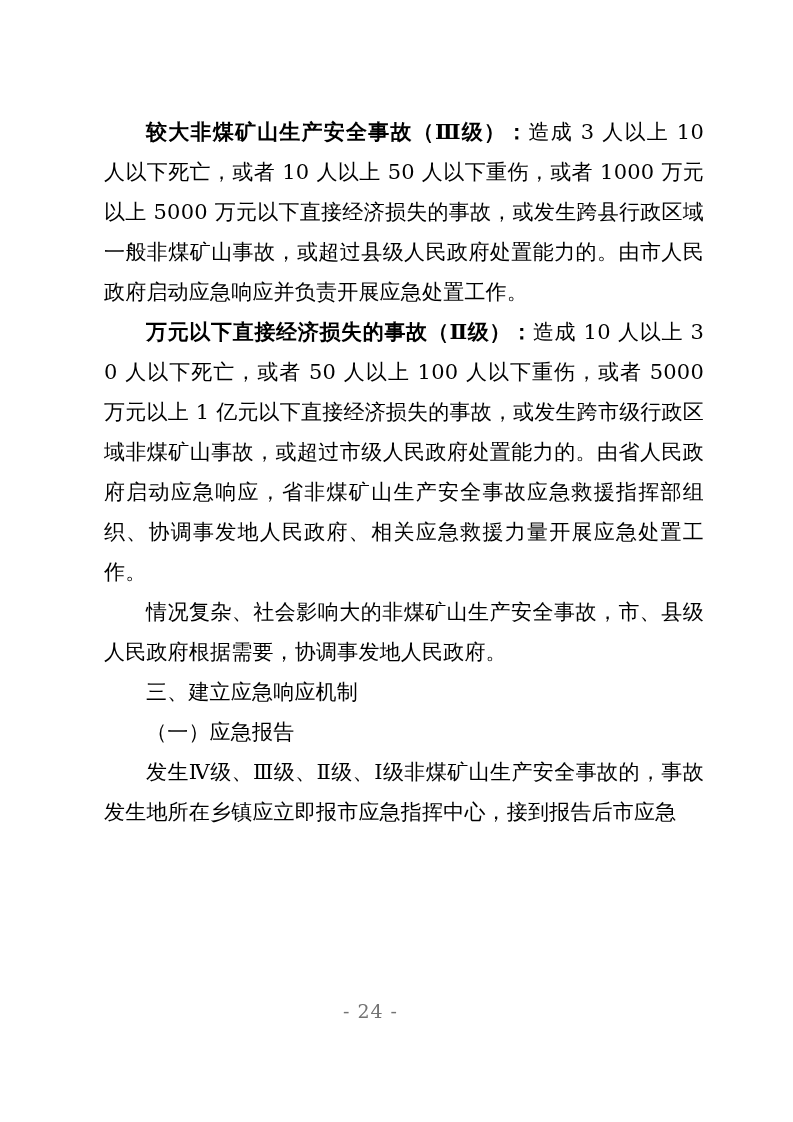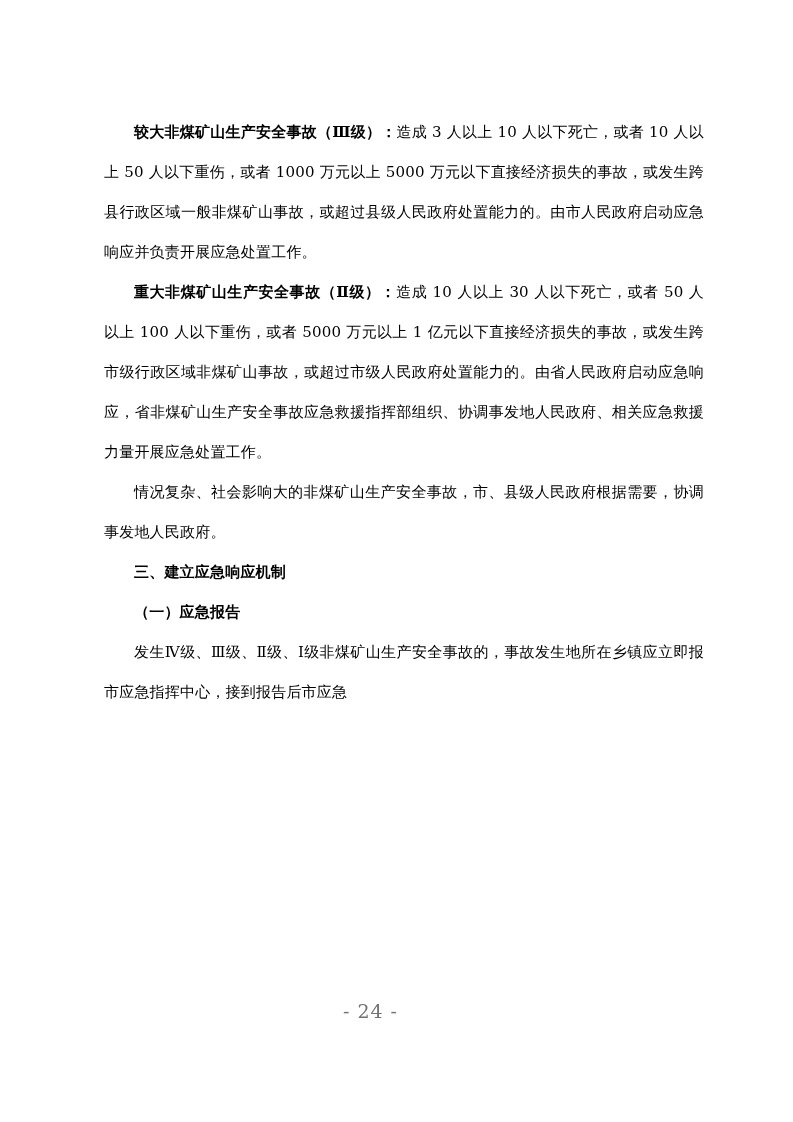--- a/index.html
+++ b/index.html
@@ -20,31 +20,31 @@
     overflow: hidden;
     box-sizing: border-box;
   }
   .content {
     position: absolute;
     left: 104px;
     top: 112px;
     width: 600px;
   }
   .para {
-    font-size: 15px;
+    font-size: 21px;
     line-height: 40px;
     text-align: justify;
     text-justify: inter-ideograph;
     text-indent: 2em;
     margin: 0 0 0 0;
     letter-spacing: 0.2px;
     word-break: break-all;
   }
   .para.heading {
-    font-weight: bold;
+    font-weight: normal;
   }
   .lead {
     font-weight: bold;
   }
   .page-number {
     position: absolute;
     left: 0;
     right: 0;
     top: 1000px;
     text-align: center;
@@ -61,21 +61,21 @@
 <body>
 
 <div class="page">
   <div class="content">
 
     <p class="para">
       <span class="lead">较大非煤矿山生产安全事故（Ⅲ级）：</span><span>造成 3 人以上 10 人以下死亡，或者 10 人以上 50 人以下重伤，或者 1000 万元以上 5000 万元以下直接经济损失的事故，或发生跨县行政区域一般非煤矿山事故，或超过县级人民政府处置能力的。由市人民政府启动应急响应并负责开展应急处置工作。</span>
     </p>
 
     <p class="para">
-      <span class="lead">重大非煤矿山生产安全事故（Ⅱ级）：</span><span>造成 10 人以上 30 人以下死亡，或者 50 人以上 100 人以下重伤，或者 5000 万元以上 1 亿元以下直接经济损失的事故，或发生跨市级行政区域非煤矿山事故，或超过市级人民政府处置能力的。由省人民政府启动应急响应，省非煤矿山生产安全事故应急救援指挥部组织、协调事发地人民政府、相关应急救援力量开展应急处置工作。</span>
+      <span class="lead">万元以下直接经济损失的事故（Ⅱ级）：</span><span>造成 10 人以上 30 人以下死亡，或者 50 人以上 100 人以下重伤，或者 5000 万元以上 1 亿元以下直接经济损失的事故，或发生跨市级行政区域非煤矿山事故，或超过市级人民政府处置能力的。由省人民政府启动应急响应，省非煤矿山生产安全事故应急救援指挥部组织、协调事发地人民政府、相关应急救援力量开展应急处置工作。</span>
     </p>
 
 
     <p class="para">
       <span>情况复杂、社会影响大的非煤矿山生产安全事故，市、县级人民政府根据需要，协调事发地人民政府。</span>
     </p>
 
     <p class="para heading">三、建立应急响应机制</p>
 
     <p class="para heading">（一）应急报告</p>

